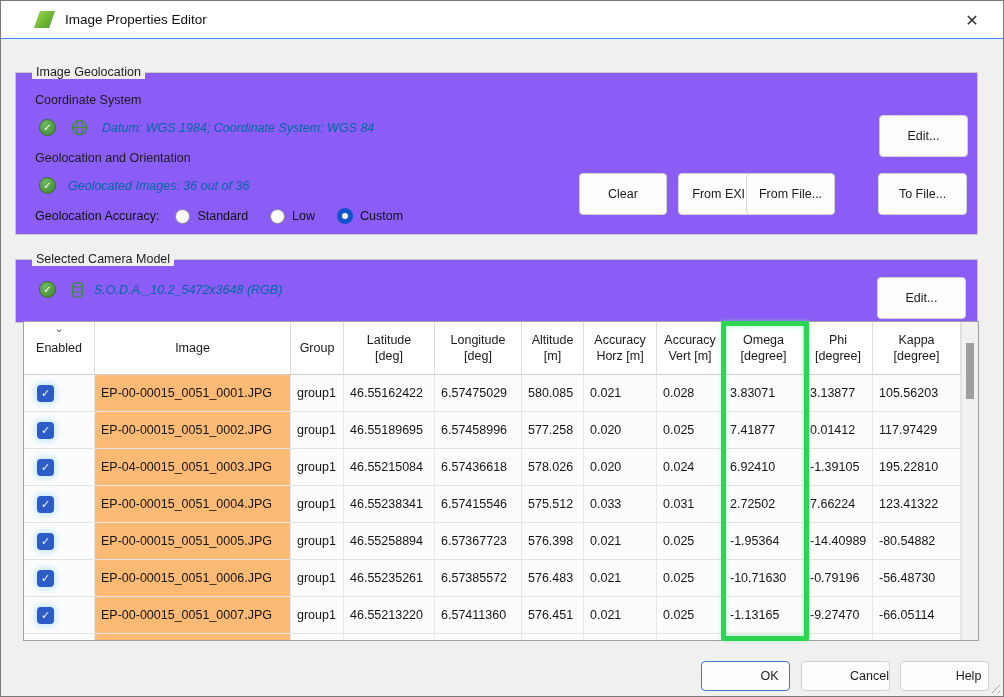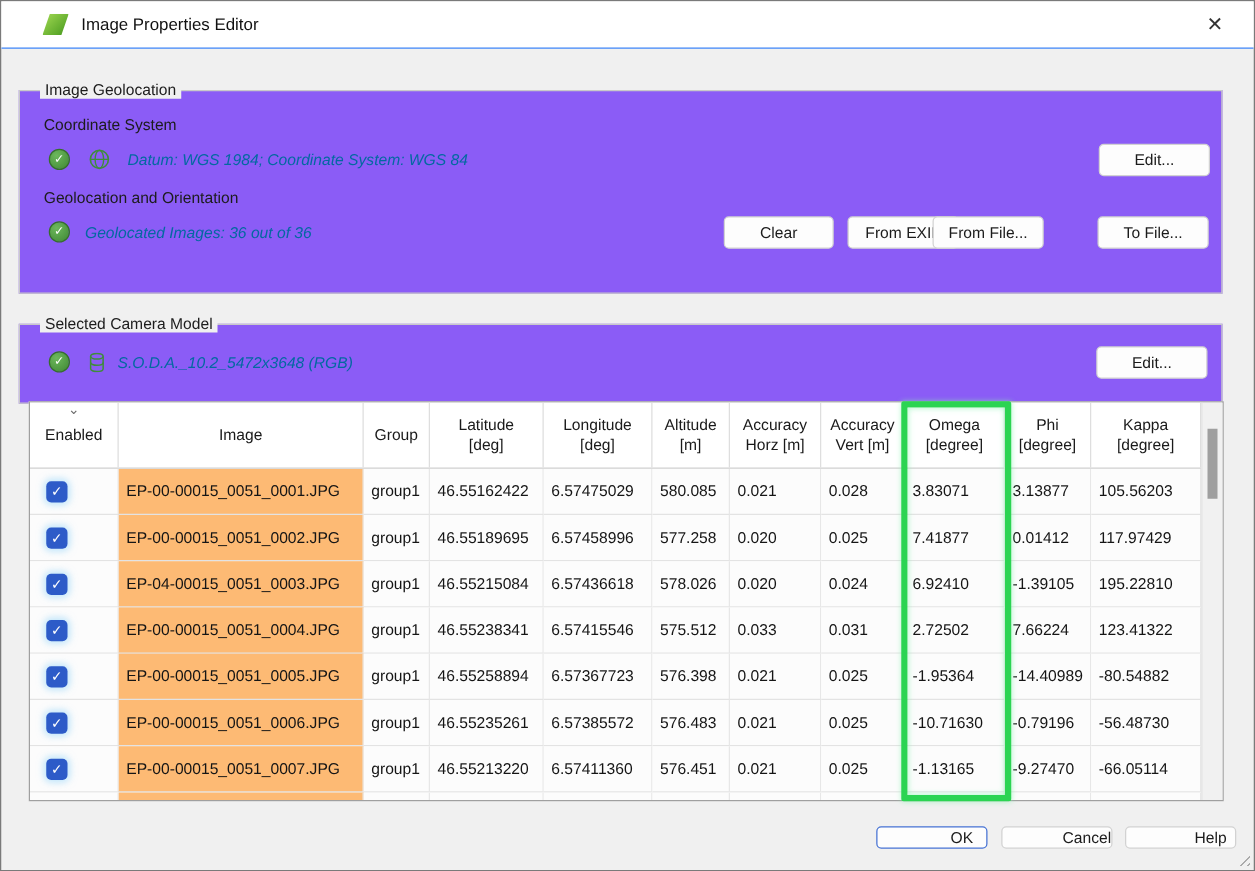--- a/index.html
+++ b/index.html
@@ -16,21 +16,21 @@
   .fieldset{position:absolute;border:1px solid #c9c9c9;background:#8b5cf6;}
   .fs-label{position:absolute;top:-8px;left:16px;background:#f0f0f0;padding:0 4px;font-size:12.5px;color:#1c1c1c;}
   .fs1{left:14px;top:71px;width:963px;height:163px;}
   .fs2{left:14px;top:258px;width:963px;height:64px;}
 
   .sub-label{position:absolute;font-size:12.5px;color:#1c1c1c;}
   .status-row{position:absolute;display:flex;align-items:center;}
   .check-circle{width:17px;height:17px;border-radius:50%;background:radial-gradient(circle at 35% 30%,#6db85c,#3f8735);border:1px solid #356f2c;color:#fff;font-size:10px;font-weight:bold;display:flex;align-items:center;justify-content:center;flex:0 0 17px;}
   .status-text{font-size:12.5px;color:#0369a1;font-style:italic;}
 
-  .btn{position:absolute;height:26px;background:#fdfdfd;border:1px solid #d2d2d2;border-radius:4px;font-size:12.5px;color:#1b1b1b;display:flex;align-items:center;justify-content:center;cursor:default;}
+  .btn{position:absolute;height:42px;background:#fdfdfd;border:1px solid #d2d2d2;border-radius:4px;font-size:12.5px;color:#1b1b1b;display:flex;align-items:center;justify-content:center;cursor:default;}
   .btn.primary{border-color:#4672d4;}
 
   .radio-row{position:absolute;display:flex;align-items:center;font-size:12.5px;color:#111;}
   .radio{width:15px;height:15px;border-radius:50%;border:1px solid #8a8a8a;background:#fff;margin-right:7px;}
   .radio.sel{border:none;background:#1253cc;position:relative;width:16px;height:16px;}
   .radio.sel::after{content:"";position:absolute;left:5px;top:5px;width:6px;height:6px;border-radius:50%;background:#fff;}
   .radio-opt{display:flex;align-items:center;margin-right:22px;}
 
   
   .table-wrap{position:absolute;left:22px;top:320px;width:956px;height:320px;border:1px solid #9f9f9f;background:#fff;overflow:hidden;}
@@ -46,21 +46,21 @@
   .rows-area{width:937px;}
   .partial-row{display:flex;height:8px;overflow:hidden;}
   .partial-row .td{height:37px;}
 
   .vscroll{position:absolute;right:0;top:0;bottom:0;width:17px;background:#f1f1f1;border-left:1px solid #e3e3e3;}
   .vscroll .thumb{position:absolute;left:4px;top:21px;width:8px;height:56px;background:#9f9f9f;}
 
   .highlight-box{position:absolute;left:720px;top:320px;width:88px;height:320px;border:5px solid #2bd452;border-radius:2px;pointer-events:none;box-shadow:inset 0 0 5px rgba(140,245,180,.8),0 0 4px rgba(140,245,180,.6);}
 
   
-  .footer-btn{position:absolute;top:660px;height:18px;padding-left:48px;}
+  .footer-btn{position:absolute;top:660px;height:30px;padding-left:48px;}
   .resize-grip{position:absolute;right:3px;bottom:3px;width:12px;height:12px;background:repeating-linear-gradient(135deg,transparent 0 3px,#aaa 3px 4px);clip-path:polygon(100% 0,100% 100%,0 100%);}
 
   .icon-svg{display:block;}
 </style>
 </head>
 <body>
 
 <div class="dialog">
 
   <div class="titlebar">
@@ -95,20 +95,36 @@
     <div class="check-circle">✓</div>
     <span style="width:12px;"></span>
     <span class="status-text">Geolocated Images: 36 out of 36</span>
   </div>
 
   <div class="btn" style="left:578px;top:172px;width:88px;">Clear</div>
   <div class="btn" style="left:677px;top:172px;width:89px;">From EXIF</div>
   <div class="btn" style="left:745px;top:172px;width:89px;">From File...</div>
   <div class="btn" style="left:877px;top:172px;width:89px;">To File...</div>
 
+  <div class="radio-row" style="left:34px;top:207px;">
+    <span>Geolocation Accuracy:</span>
+    <span style="width:16px;"></span>
+    <span class="radio-opt">
+      <span class="radio"></span>
+      <span>Standard</span>
+    </span>
+    <span class="radio-opt">
+      <span class="radio"></span>
+      <span>Low</span>
+    </span>
+    <span class="radio-opt">
+      <span class="radio sel"></span>
+      <span>Custom</span>
+    </span>
+  </div>
 
   <div class="fieldset fs2">
     <div class="fs-label">Selected Camera Model</div>
   </div>
 
   <div class="status-row" style="left:38px;top:280px;">
     <div class="check-circle">✓</div>
     <span style="width:15px;"></span>
     <svg class="icon-svg" width="13" height="16" viewBox="0 0 13 16">
       <ellipse cx="6.5" cy="3" rx="5" ry="2.2" fill="none" stroke="#3f8c3c" stroke-width="1.2"></ellipse>

